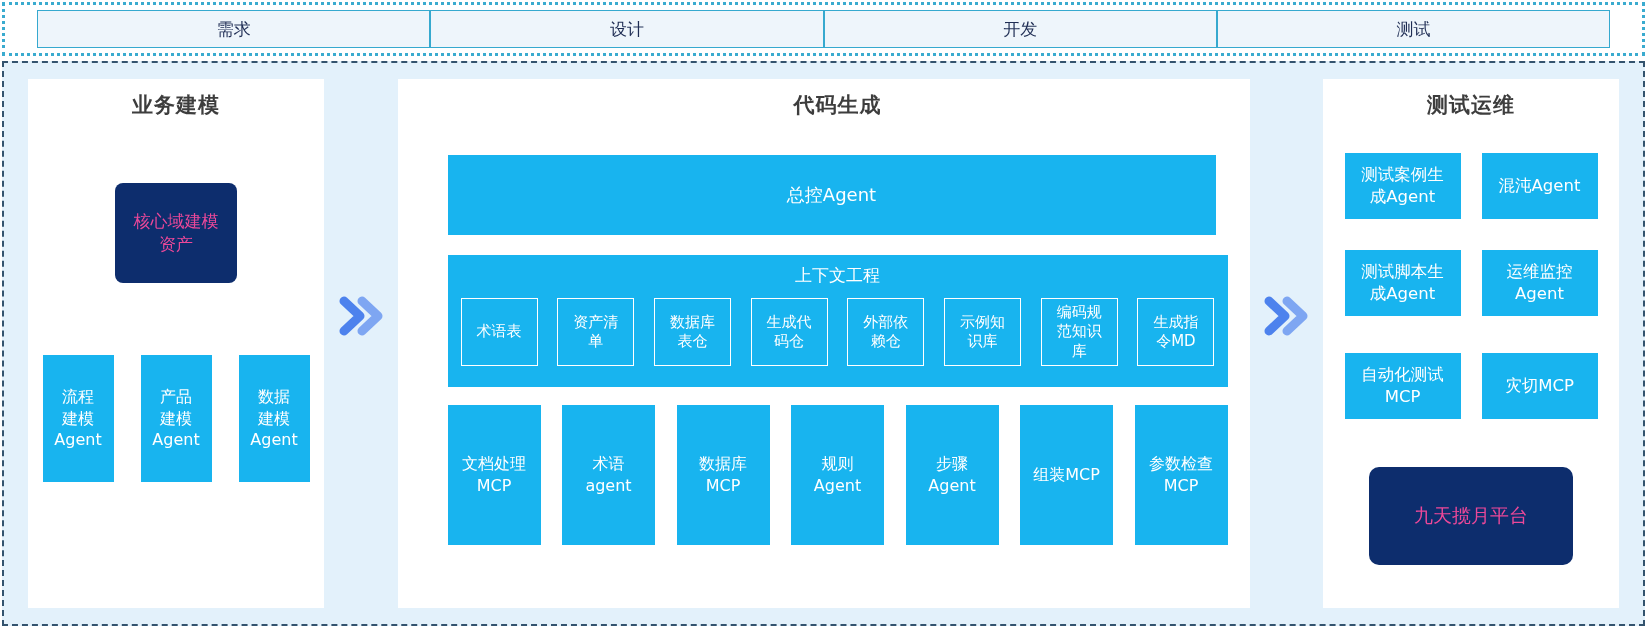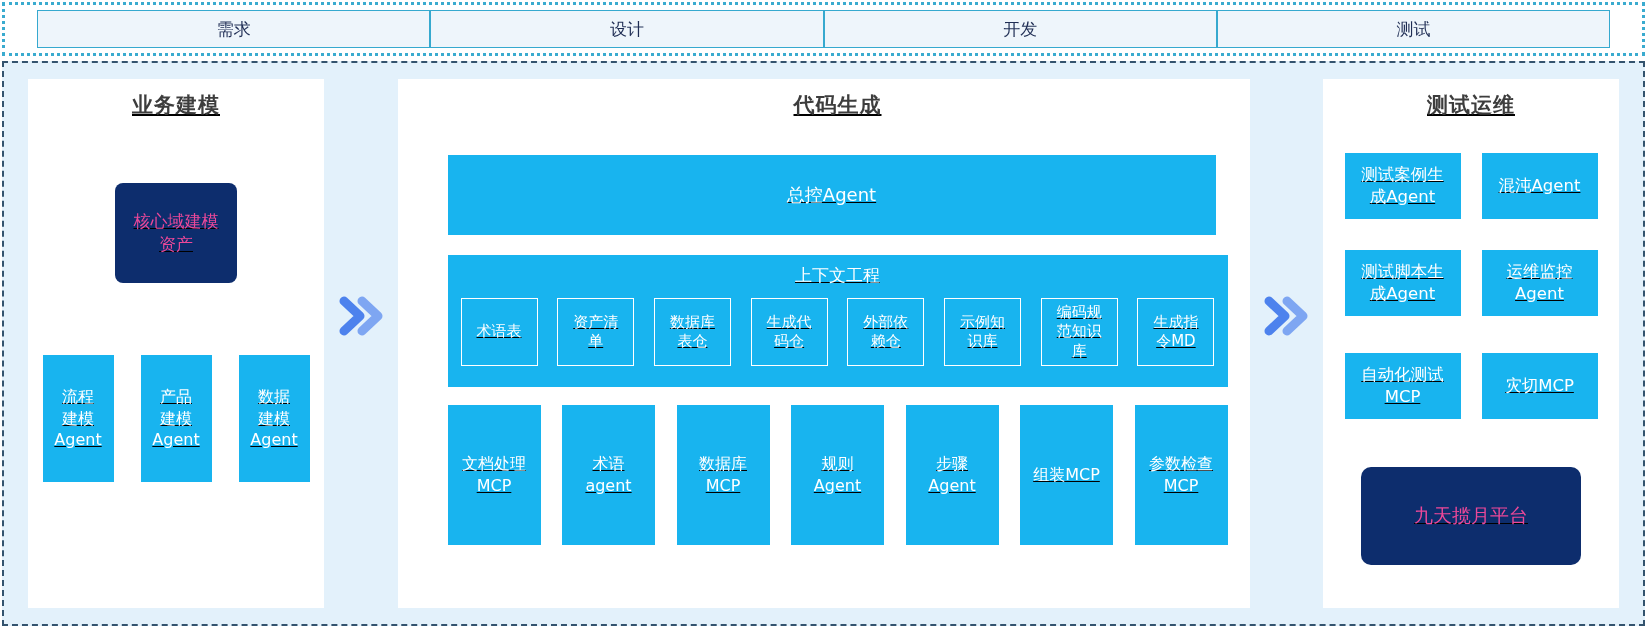--- a/index.html
+++ b/index.html
@@ -23,21 +23,21 @@
     font-size:17px; color:#1f2d54;
   }
 
   
   .main-area {
     position:absolute; left:2px; right:2px; top:61px; bottom:3px;
     border:2px dashed #33536e; background:#e3f1fb;
     display:flex; justify-content:space-between; align-items:stretch;
     padding:16px 24px;
   }
-  .panel { background:#ffffff; height:100%;text-decoration:underline; }
+  .panel { background:#ffffff; height:100%; }
   .panel-title {
     text-align:center; font-size:21px; font-weight:bold;
     color:#3d3d3d; margin-top:12px; letter-spacing:1px;
   }
 
   .cyanbox {
     background:#18b4ef; color:#ffffff;
     display:flex; align-items:center; justify-content:center;
     text-align:center; line-height:1.35;
   }
@@ -87,21 +87,21 @@
   
   .right-panel { width:296px; display:flex; flex-direction:column; align-items:center; }
   .ops-grid {
     display:grid; grid-template-columns:116px 116px;
     column-gap:21px; margin-top:34px; row-gap:0;
   }
   .ops-box { width:116px; height:66px; font-size:16.5px; padding:0 10px; }
   .ops-row2 { margin-top:31px; }
   .ops-row3 { margin-top:37px; }
   .platform-box {
-    width:220px; height:98px; border-radius:10px;
+    width:204px; height:98px; border-radius:10px;
     font-size:19px; margin-top:48px;
   }
 </style>
 </head>
 <body>
 
 <div class="top-strip">
   <div class="phase-box">需求</div>
   <div class="phase-box">设计</div>
   <div class="phase-box">开发</div>

